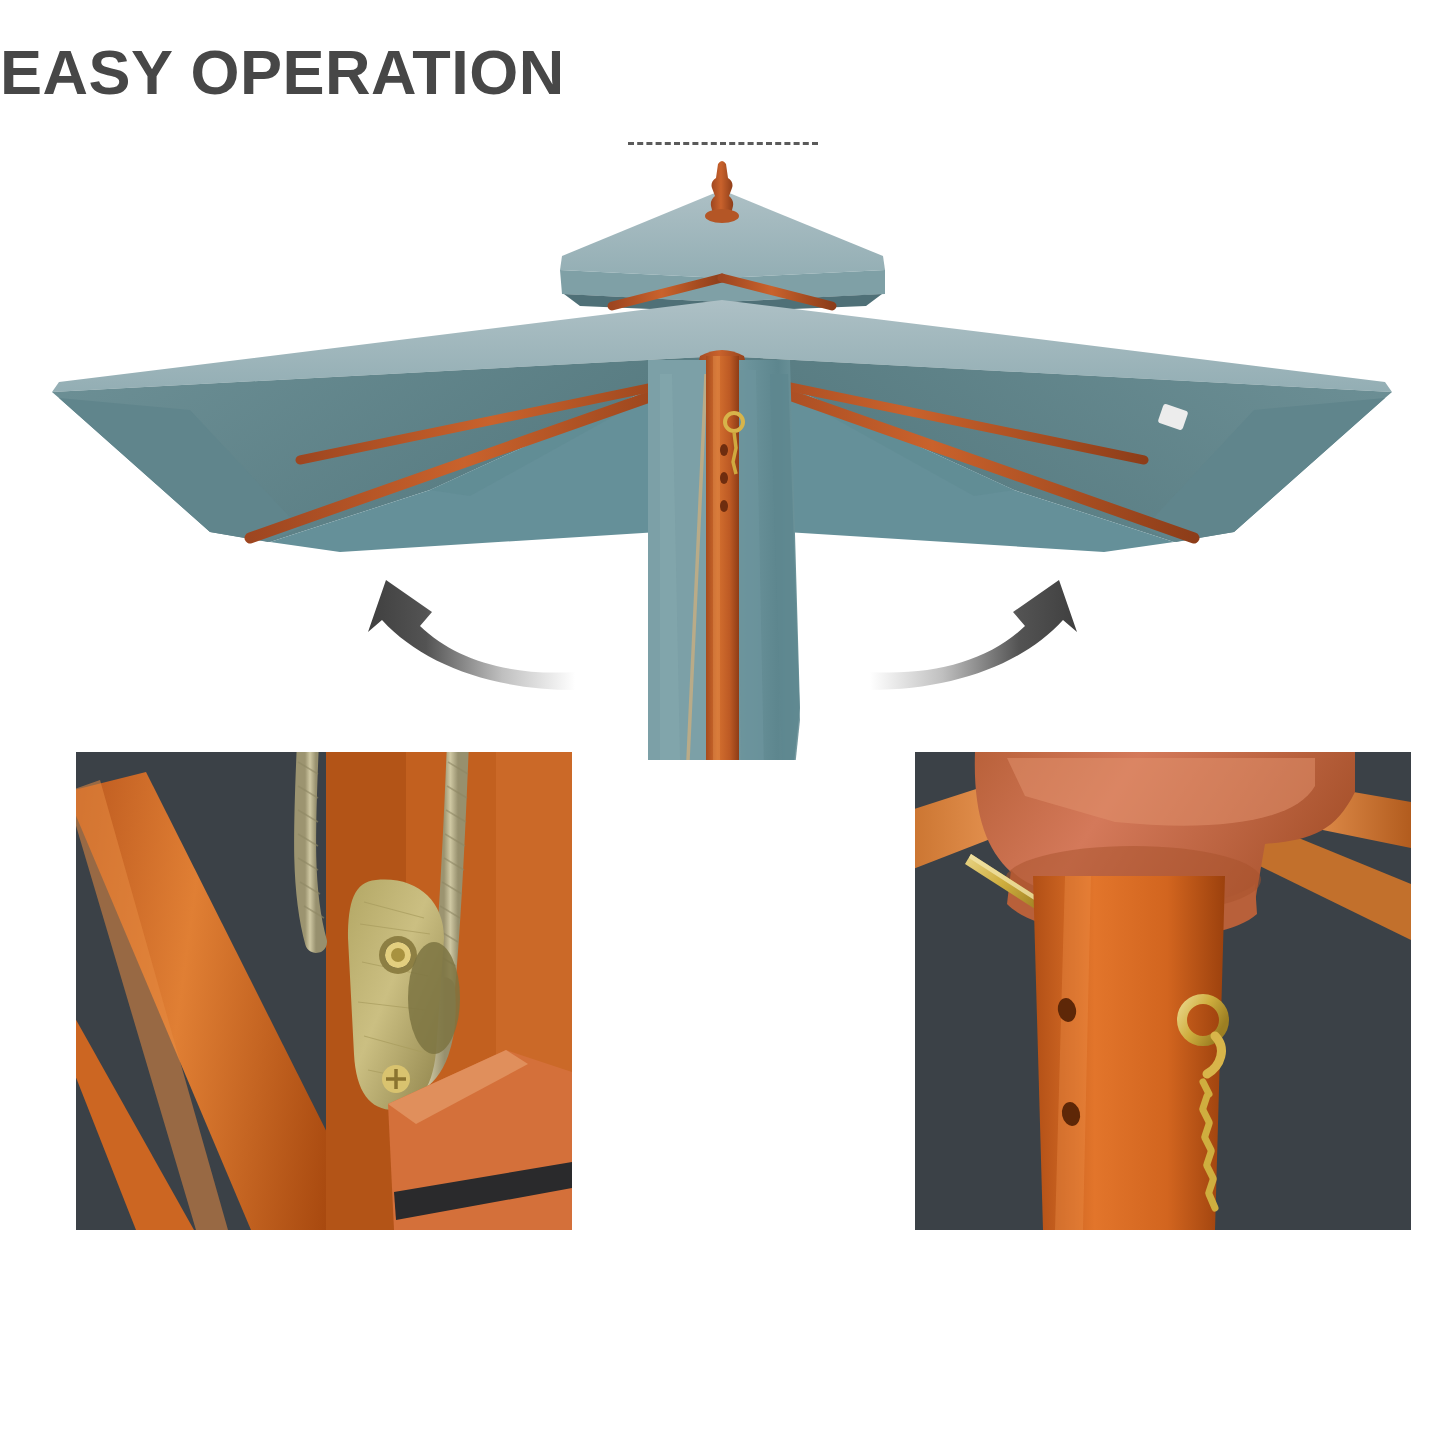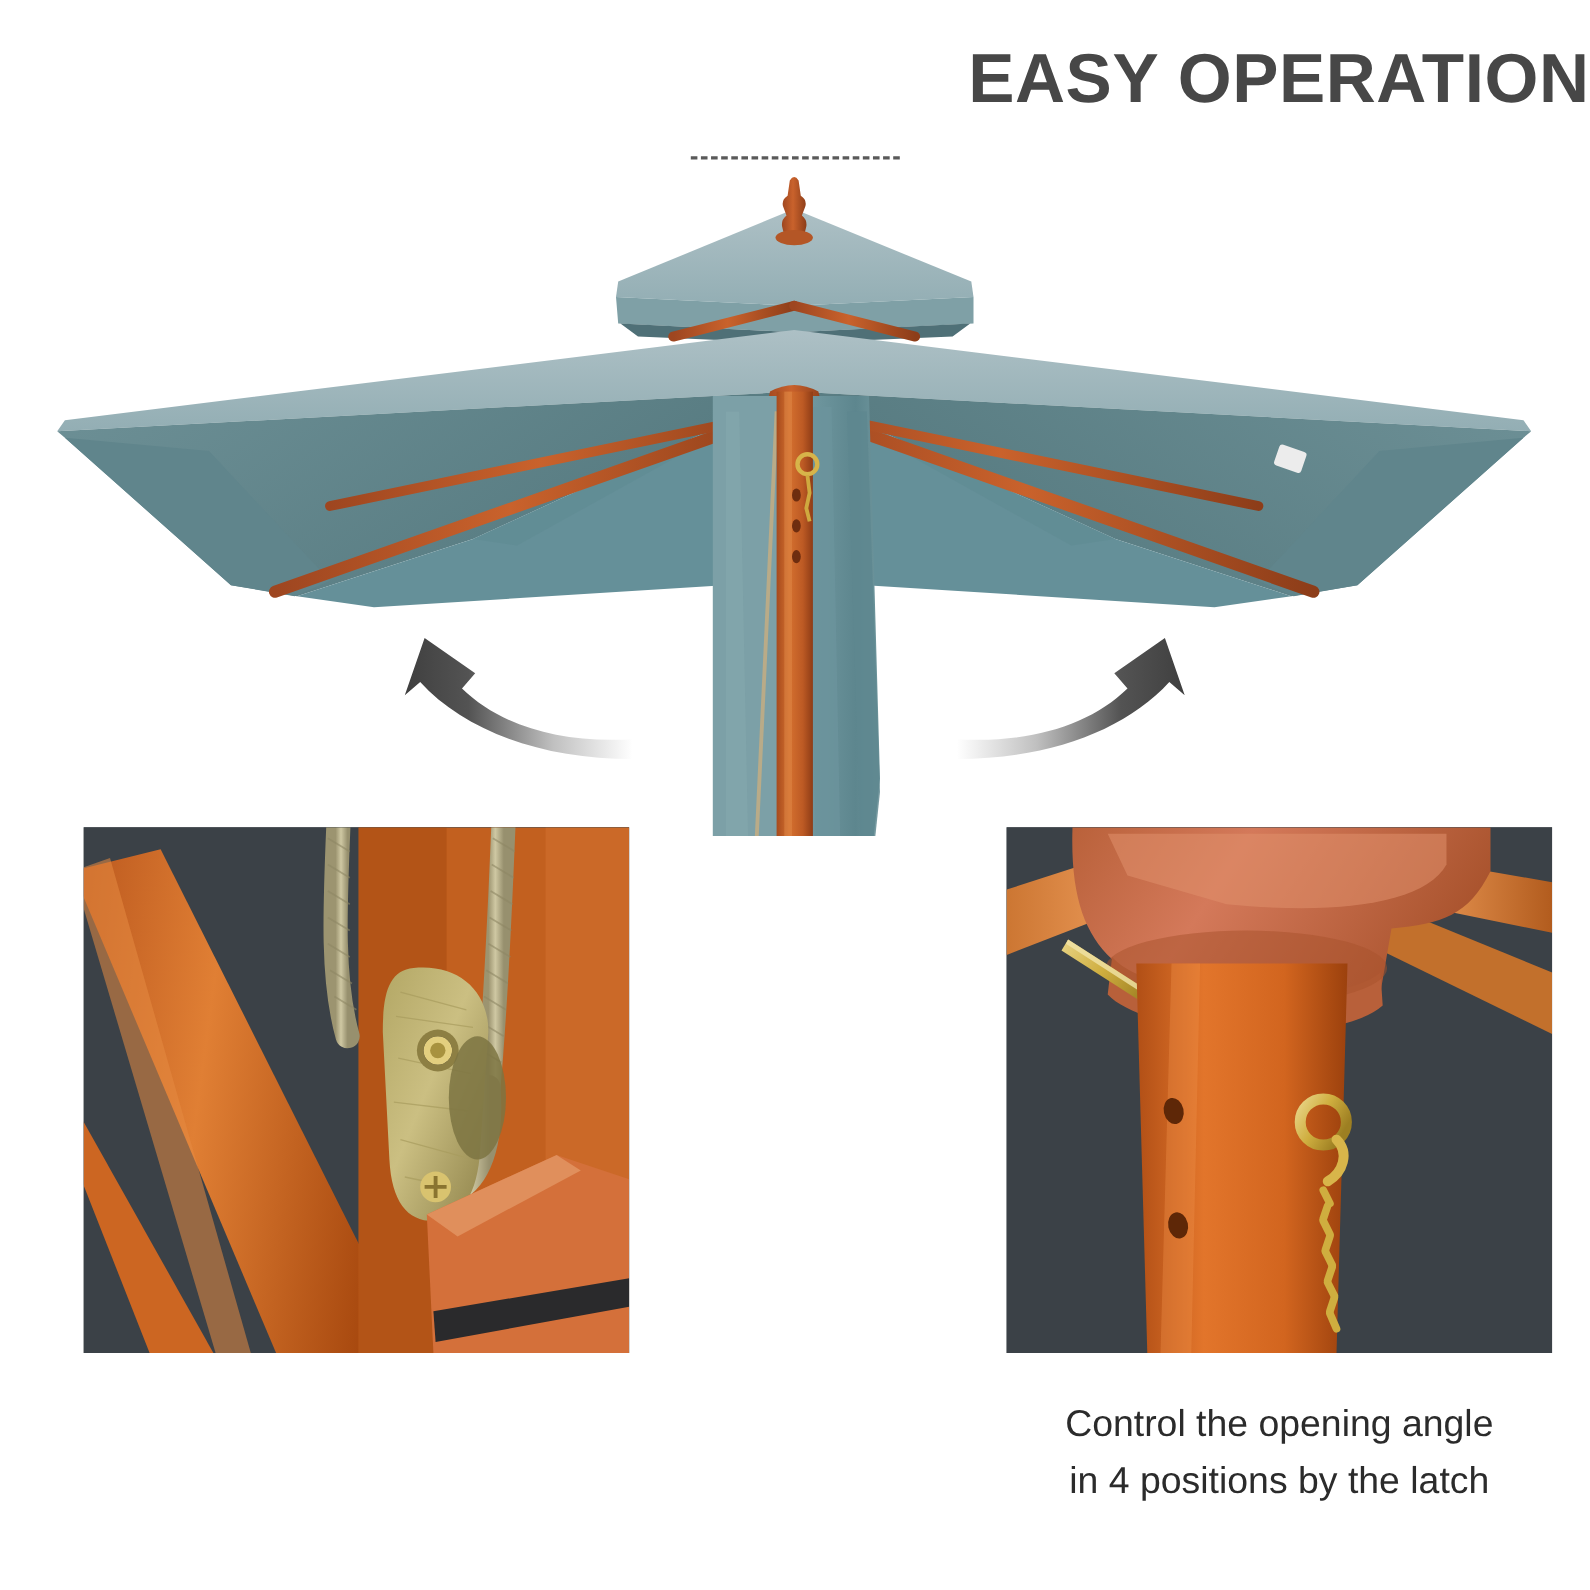--- a/index.html
+++ b/index.html
@@ -8,21 +8,21 @@
     width:1445px;height:1445px;
     background:#ffffff;
     font-family:"Liberation Sans", sans-serif;
     overflow:hidden;position:relative;
   }
   .page{position:relative;width:1445px;height:1445px;background:#fff;}
 
   
   .title{
     position:absolute;left:0;top:36px;width:1445px;
-    text-align:right;
+    text-align:left;
     font-size:63px;font-weight:bold;letter-spacing:0.5px;
     color:#474747;
     font-family:"Liberation Sans", sans-serif;
   }
   .divider{
     position:absolute;left:50%;top:142px;width:190px;margin-left:-95px;
     height:0;border-top:3px dashed #5a5a5a;
   }
 
   
@@ -397,18 +397,14 @@
           <path d="M296 400 l-4 12"></path>
           <path d="M292 414 l6 12"></path>
           <path d="M298 428 l-4 12"></path>
           <path d="M294 442 l6 14"></path>
         </g>
       </g>
     </svg>
   </div>
 
 
-  <div class="caption right">
-    <span class="l1">Control the opening angle</span>
-    <span class="l2">in 4 positions by the latch</span>
-  </div>
 
 </div>
 
 </body></html>

